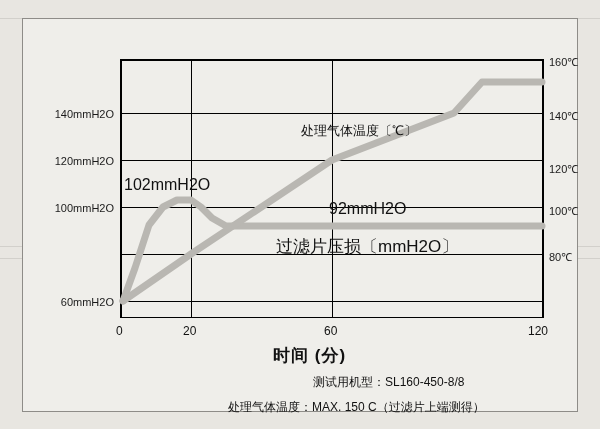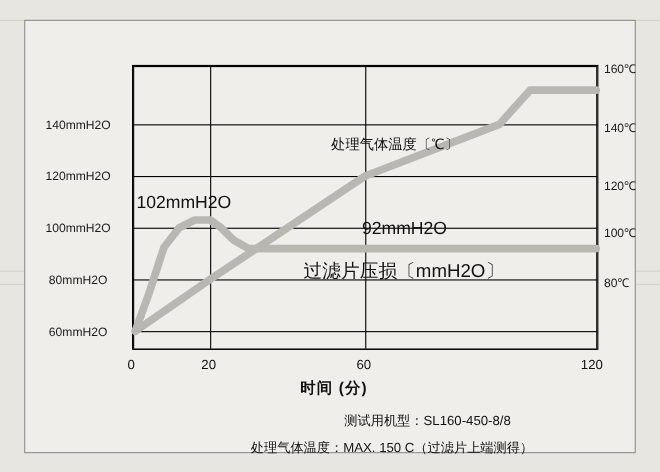--- a/index.html
+++ b/index.html
@@ -35,28 +35,28 @@
     background:#efeeea;
   }
   .vline{position:absolute;top:0;bottom:0;width:1px;background:#000;}
   .hline{position:absolute;left:0;right:0;height:1px;background:#000;}
 
   
   svg.series{position:absolute;left:0;top:0;width:100%;height:100%;overflow:visible;}
 
   
   .lbl{position:absolute;font-size:11px;color:#1a1a1a;white-space:nowrap;}
-  .lbl-left{text-align:center;}
+  .lbl-left{text-align:right;}
   .lbl-right{text-align:left;}
 
   .xlbl{position:absolute;font-size:12px;color:#111;}
 
   .axis-title{
     position:absolute;
-    font-size:14px;
+    font-size:17px;
     color:#111;
     font-weight:bold;
     letter-spacing:1px;
   }
 
   .ann{position:absolute;font-size:16px;color:#111;white-space:nowrap;}
 
   .note{position:absolute;font-size:12px;color:#111;white-space:nowrap;}
 </style>
 </head>
@@ -64,21 +64,20 @@
 
 <div class="bg-band b1"></div>
 <div class="bg-band b2"></div>
 <div class="bg-band b3"></div>
 
 <div class="figure">
 
   <div class="lbl lbl-left" style="left:5px;top:89px;width:86px;">140mmH2O</div>
   <div class="lbl lbl-left" style="left:5px;top:136px;width:86px;">120mmH2O</div>
   <div class="lbl lbl-left" style="left:5px;top:183px;width:86px;">100mmH2O</div>
-  <div class="lbl lbl-left" style="left:5px;top:230px;width:86px;">80mmH2O</div>
   <div class="lbl lbl-left" style="left:5px;top:277px;width:86px;">60mmH2O</div>
 
   <div class="lbl lbl-right" style="left:526px;top:35px;width:60px;">160℃</div>
   <div class="lbl lbl-right" style="left:526px;top:89px;width:60px;">140℃</div>
   <div class="lbl lbl-right" style="left:526px;top:142px;width:60px;">120℃</div>
   <div class="lbl lbl-right" style="left:526px;top:184px;width:60px;">100℃</div>
   <div class="lbl lbl-right" style="left:526px;top:230px;width:60px;">80℃</div>
 
   <div class="plot">
 

